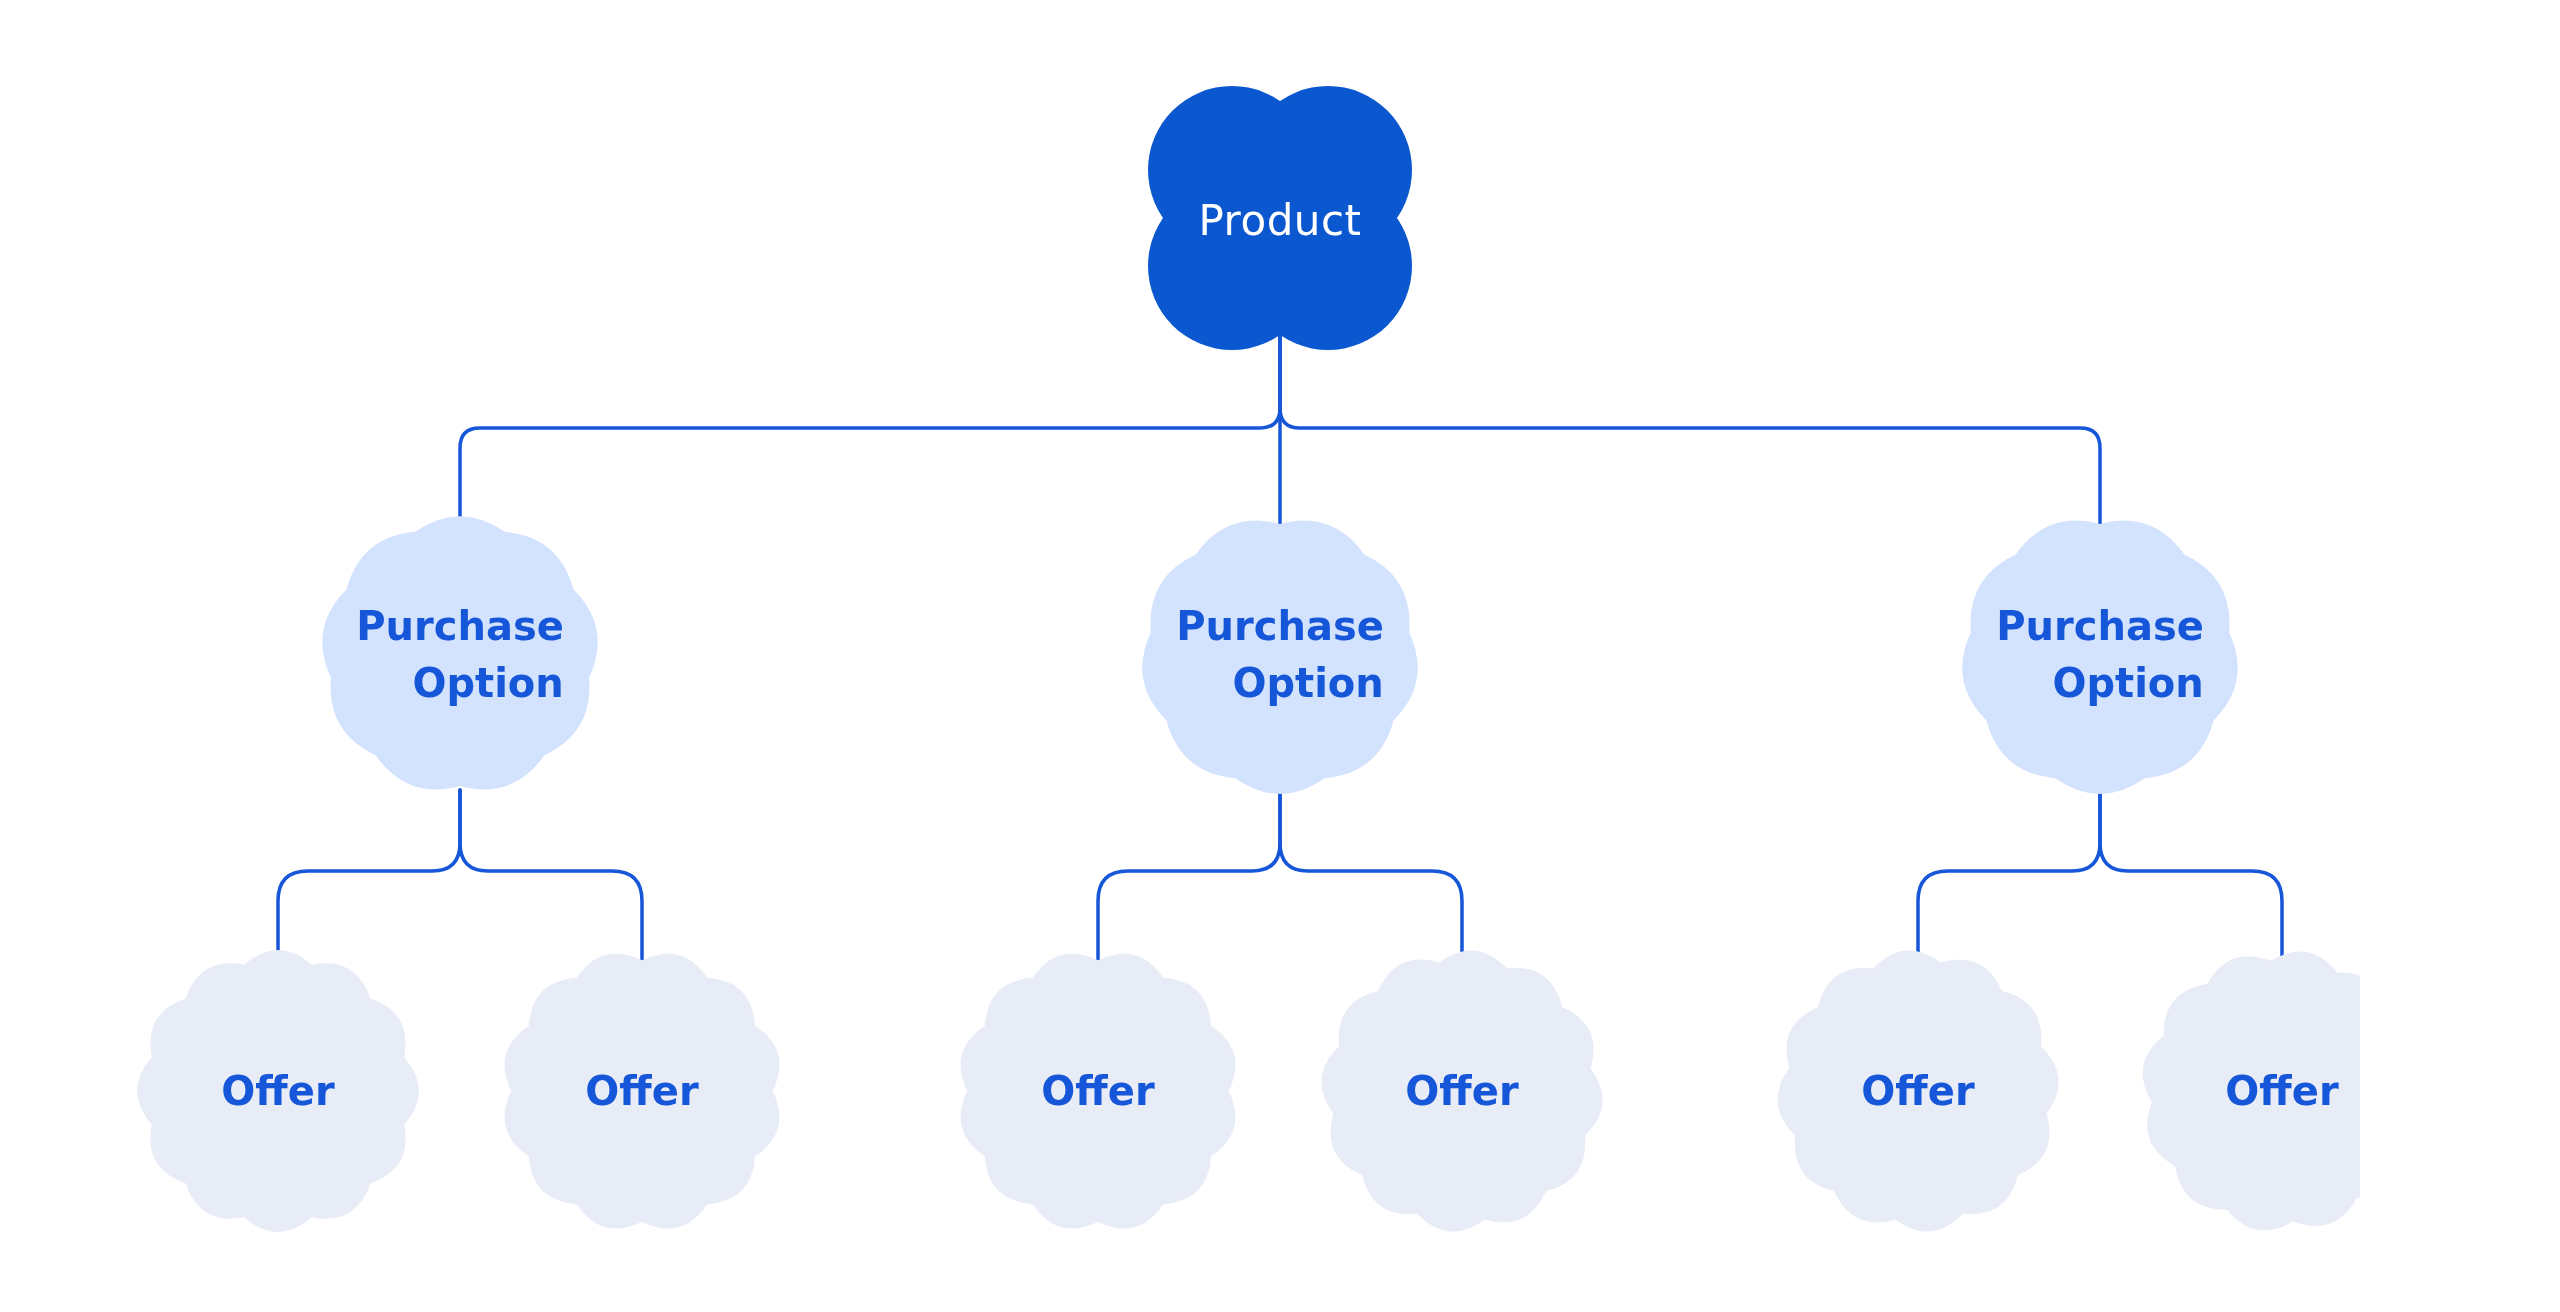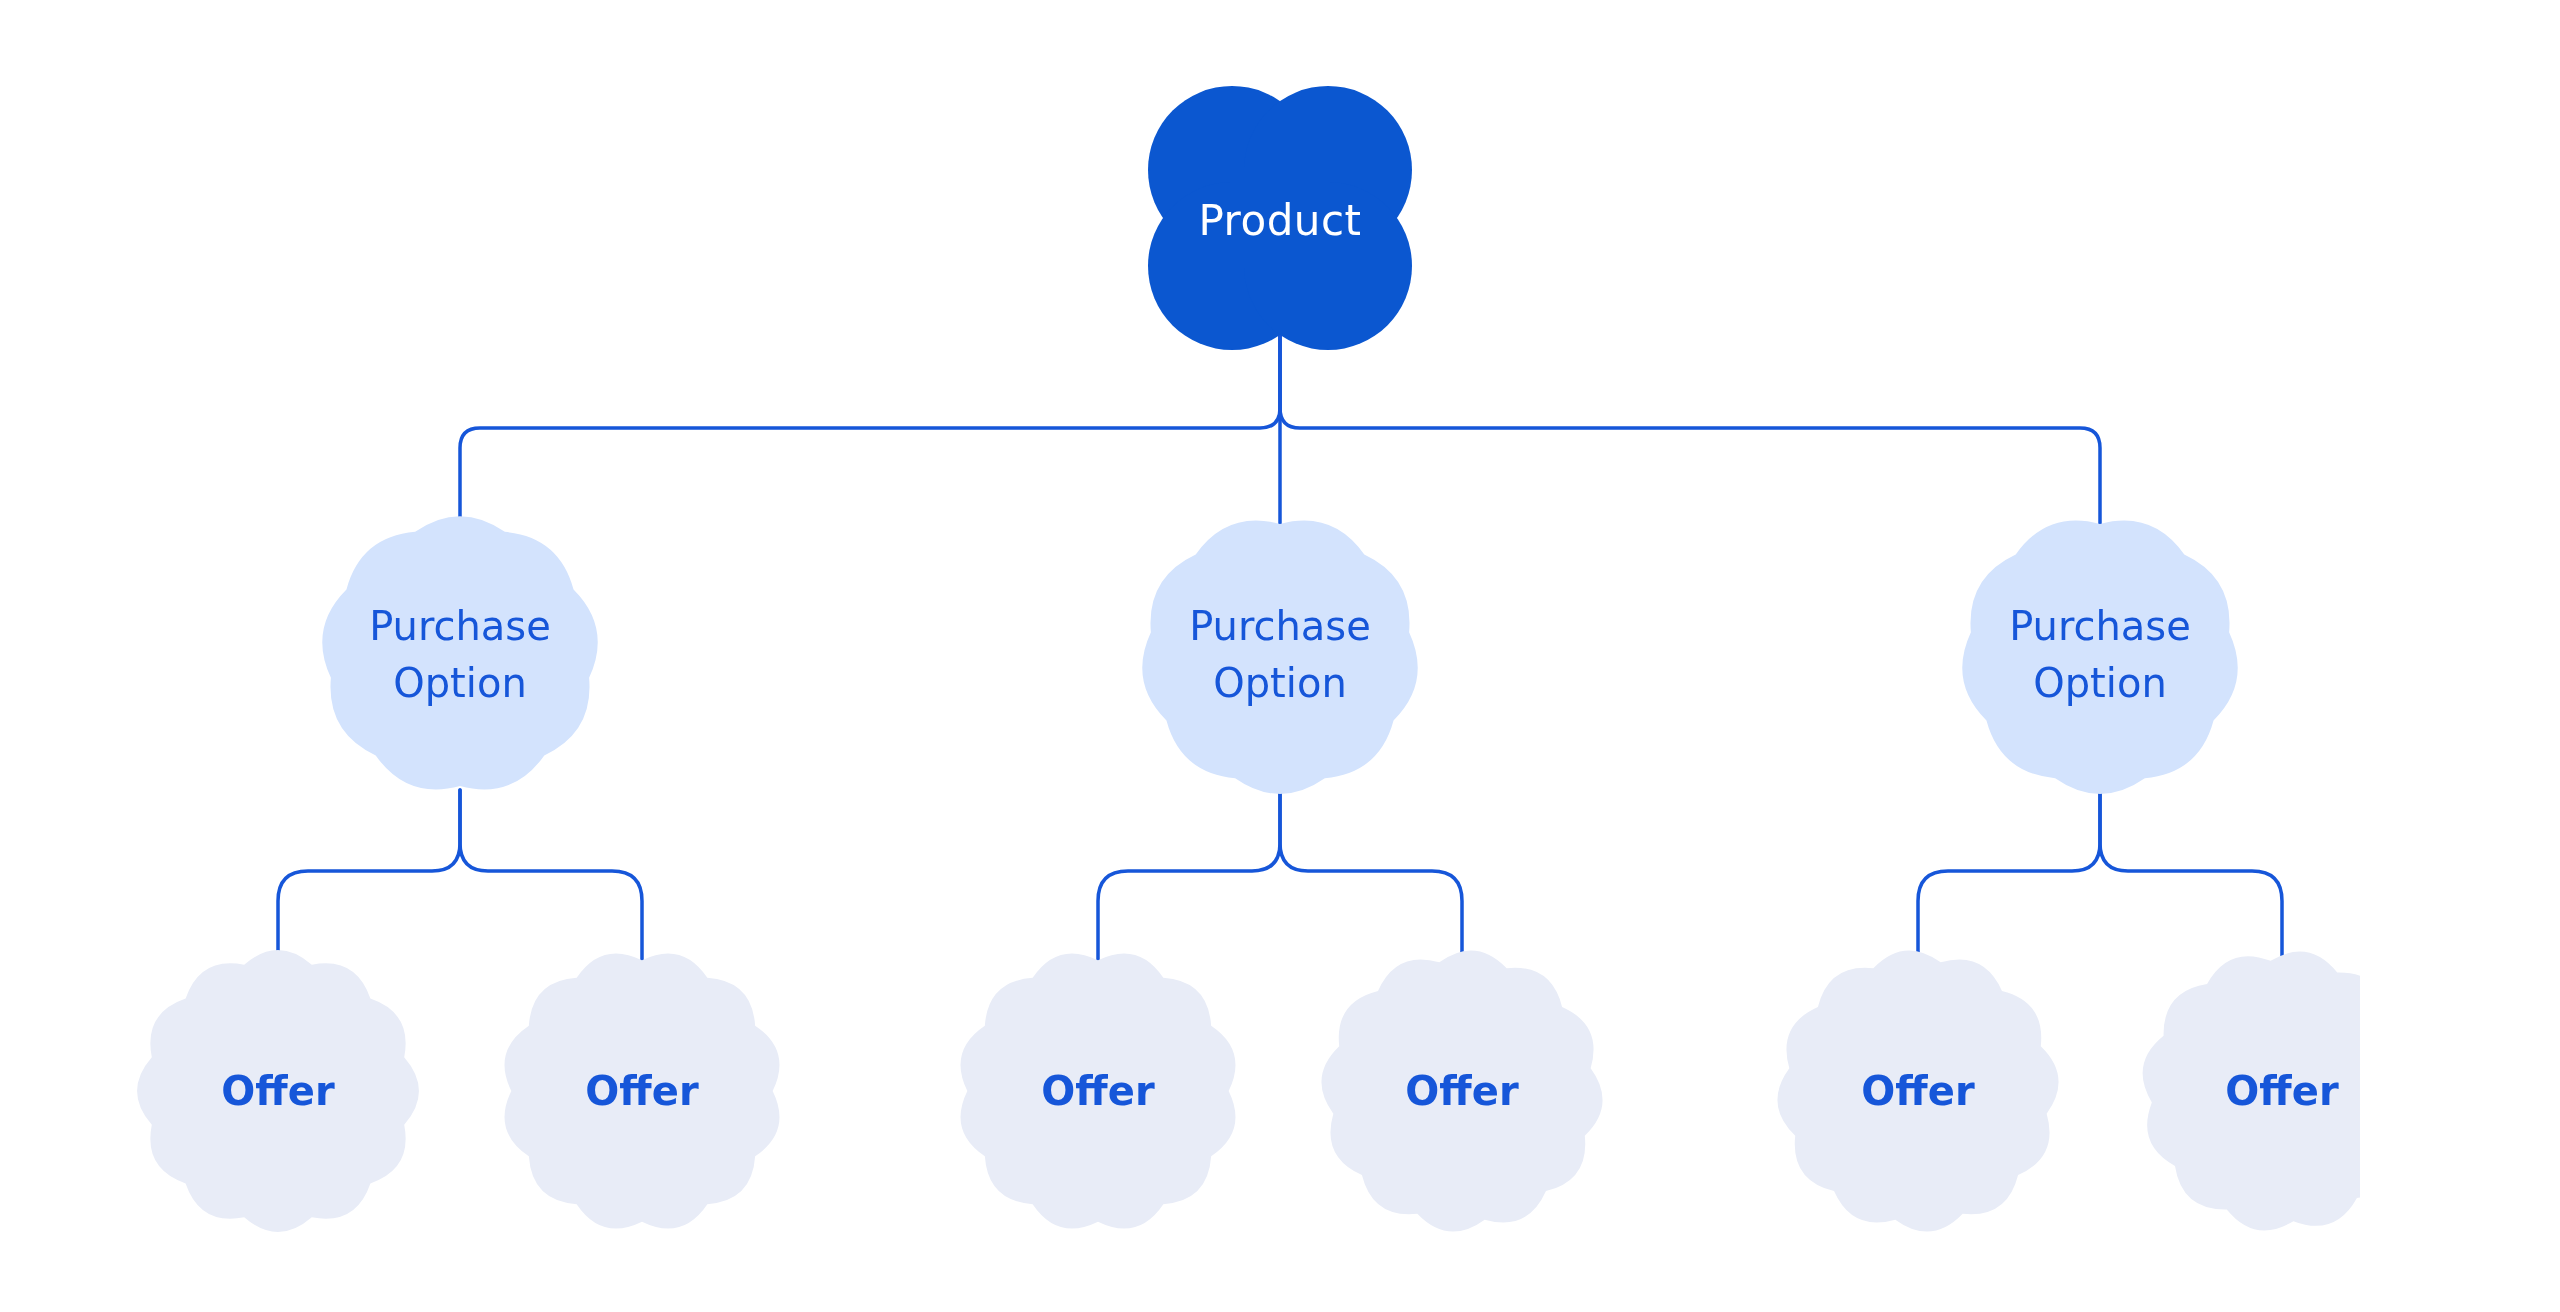--- a/index.html
+++ b/index.html
@@ -47,22 +47,23 @@
   }
   .product-label{
     color:var(--root-text);
     font-size:42px;
     font-weight:500;
     letter-spacing:0.5px;
   }
   .purchase-label{
     color:var(--label-text);
     font-size:40px;
-    font-weight:400;
+    font-weight:700;
     line-height:1.42;
+    text-align:right;
   }
   .offer-label{
     color:var(--label-text);
     font-size:40px;
     font-weight:700;
   }
 </style>
 </head>
 <body>
 

